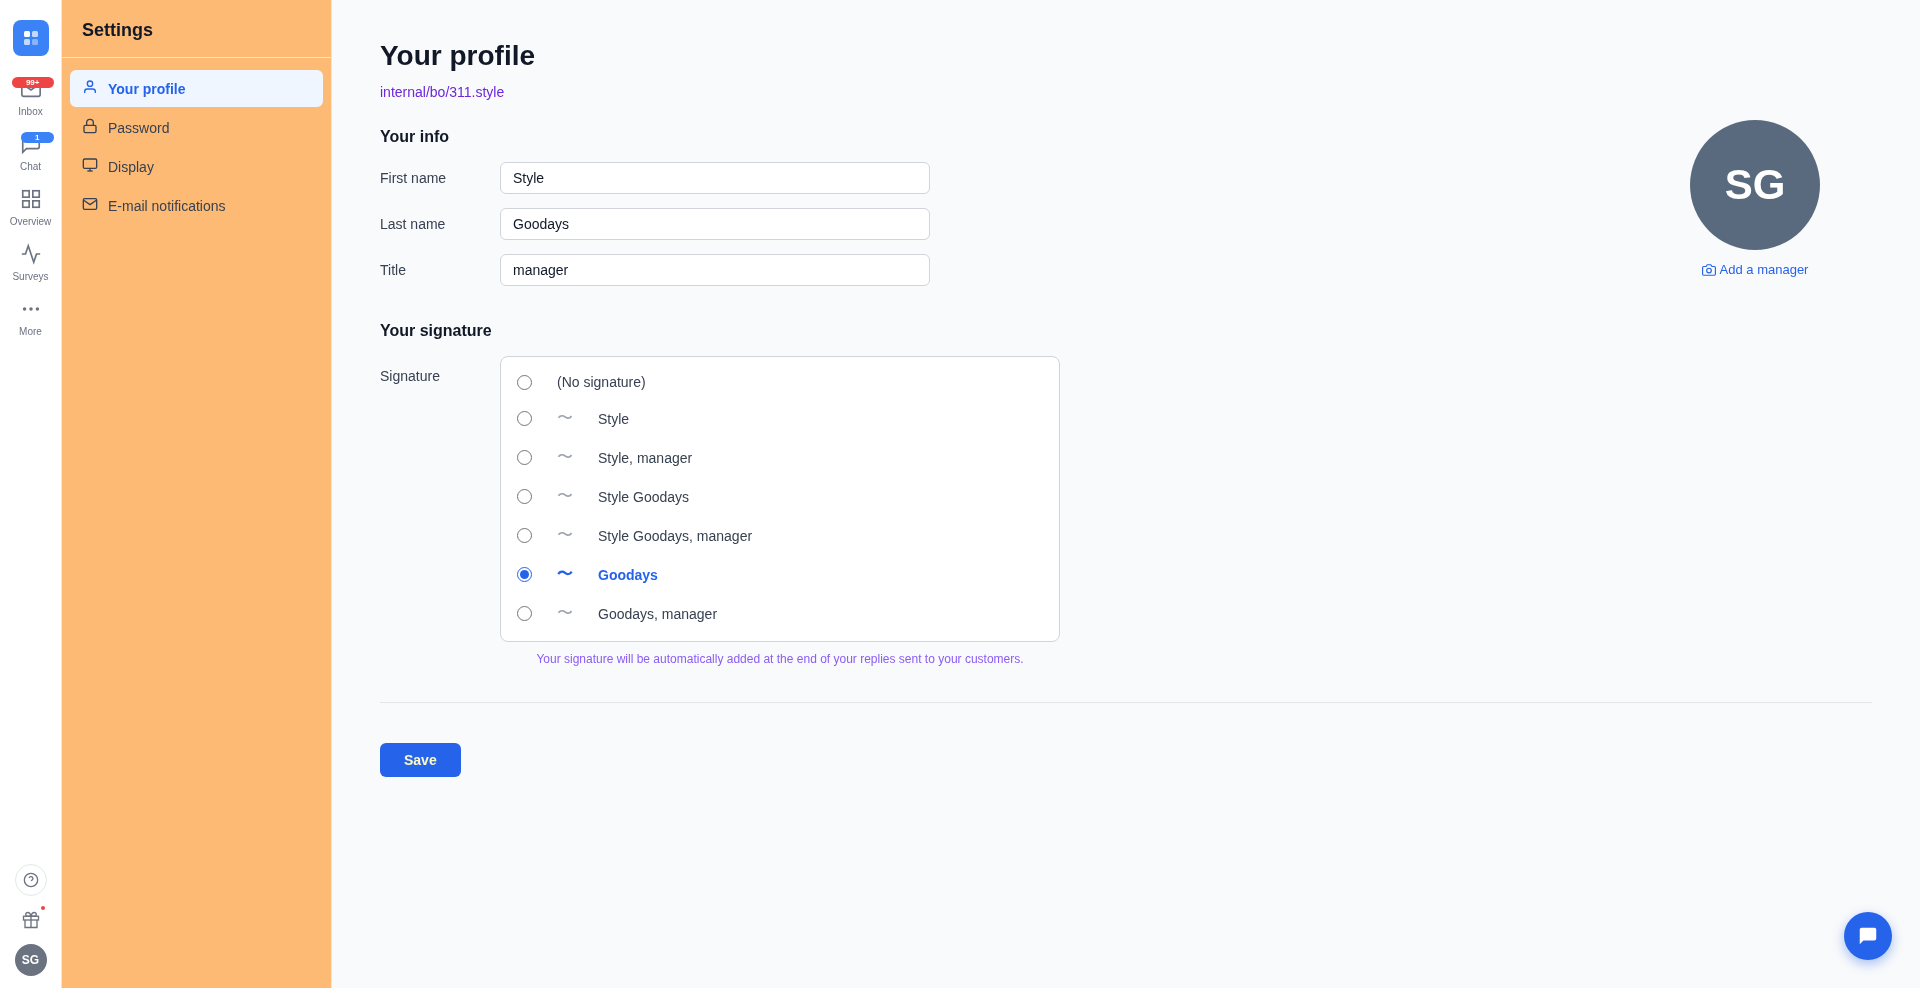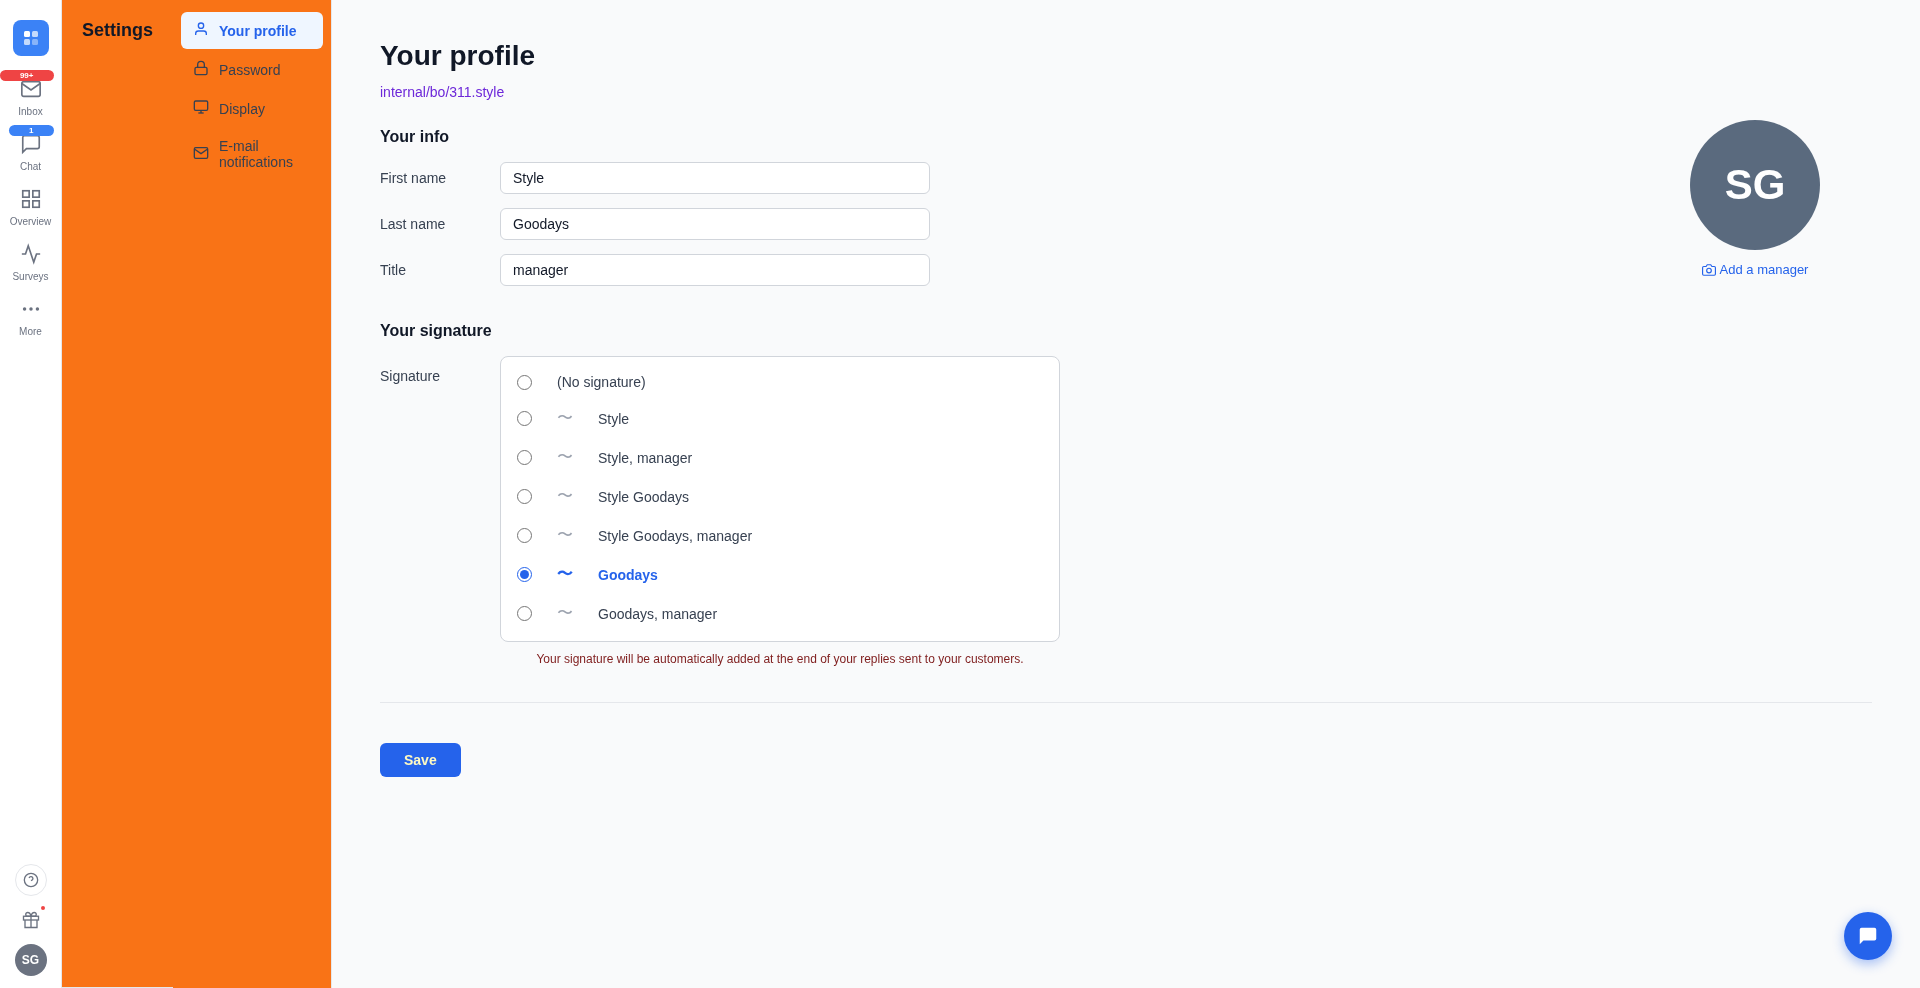--- a/index.html
+++ b/index.html
@@ -24,23 +24,23 @@
       display: flex; flex-direction: column; align-items: center; justify-content: center;
       width: 62px; padding: 8px 4px;
       cursor: pointer; position: relative;
       color: #6b7280;
       font-size: 10px; gap: 3px;
     }
     .nav-icon-item .icon-shape { font-size: 20px; line-height: 1; }
     .nav-icon-item .icon-label { font-size: 10px; }
 
     .badge {
-      position: absolute; top: 0; right: 8px;
+      position: absolute; top: 7px; right: 8px;
       background: #ef4444; color: #fff; border-radius: 999px;
-      font-size: 8px; padding: 1px 20px; min-width: 14px; text-align: center; font-weight: 700;
+      font-size: 8px; padding: 1px 14px; min-width: 14px; text-align: center; font-weight: 700;
     }
     .badge-blue {
       background: #3b82f6;
     }
 
     .logo-item { padding: 10px; margin-bottom: 4px; }
     .logo-box {
       width: 36px; height: 36px; background: #3b82f6; border-radius: 8px;
       display: flex; align-items: center; justify-content: center; color: #fff; font-size: 18px;
     }
@@ -53,24 +53,24 @@
       width: 32px; height: 32px; border-radius: 50%; background: #6b7280;
       display: flex; align-items: center; justify-content: center; color: #fff; font-size: 12px; font-weight: 700;
       cursor: pointer;
     }
     .gift-badge-wrap { position: relative; }
     .dot-badge { position: absolute; top: 0; right: 0; width: 8px; height: 8px; background: #ef4444; border-radius: 50%; border: 2px solid #fff; }
 
     
     .sidebar {
       width: 270px;
-      background: #f97316;
+      background: #fdba74;
       border-right: 1px solid #e5e7eb;
       display: flex;
-      flex-direction: row;
+      flex-direction: column;
       padding: 0;
     }
     .sidebar-header {
       padding: 20px 20px 16px 20px;
       font-size: 18px; font-weight: 700; color: #111827; border-bottom: 1px solid #e5e7eb;
     }
     .sidebar-menu { padding: 12px 8px; display: flex; flex-direction: column; gap: 2px; }
     .sidebar-item {
       display: flex; align-items: center; gap: 10px;
       padding: 9px 12px; border-radius: 6px; cursor: pointer;
@@ -109,21 +109,21 @@
       padding: 8px 0; overflow: hidden;
     }
     .sig-option {
       display: flex; align-items: center; gap: 25px; padding: 9px 16px;
       cursor: pointer; font-size: 14px; color: #374151;
     }
     .sig-option.selected { color: #2563eb; font-weight: 600; }
     .sig-option input[type=radio] { accent-color: #2563eb; width: 15px; height: 15px; cursor: pointer; flex-shrink: 0; }
     .sig-wave { font-size: 16px; color: #9ca3af; }
     .sig-wave.selected { color: #2563eb; }
-    .sig-note { font-size: 12px; color: #7f1d1d; margin-top: 10px; padding: 0 0 4px 0; text-align: center; }
+    .sig-note { font-size: 12px; color: #8b5cf6; margin-top: 10px; padding: 0 0 4px 0; text-align: center; }
 
     .avatar-section {
       position: absolute; top: 120px; right: 100px;
       display: flex; flex-direction: column; align-items: center; gap: 12px;
     }
     .avatar-large {
       width: 130px; height: 130px; border-radius: 50%; background: #5a6a7e;
       display: flex; align-items: center; justify-content: center;
       color: #fff; font-size: 42px; font-weight: 700;
     }

